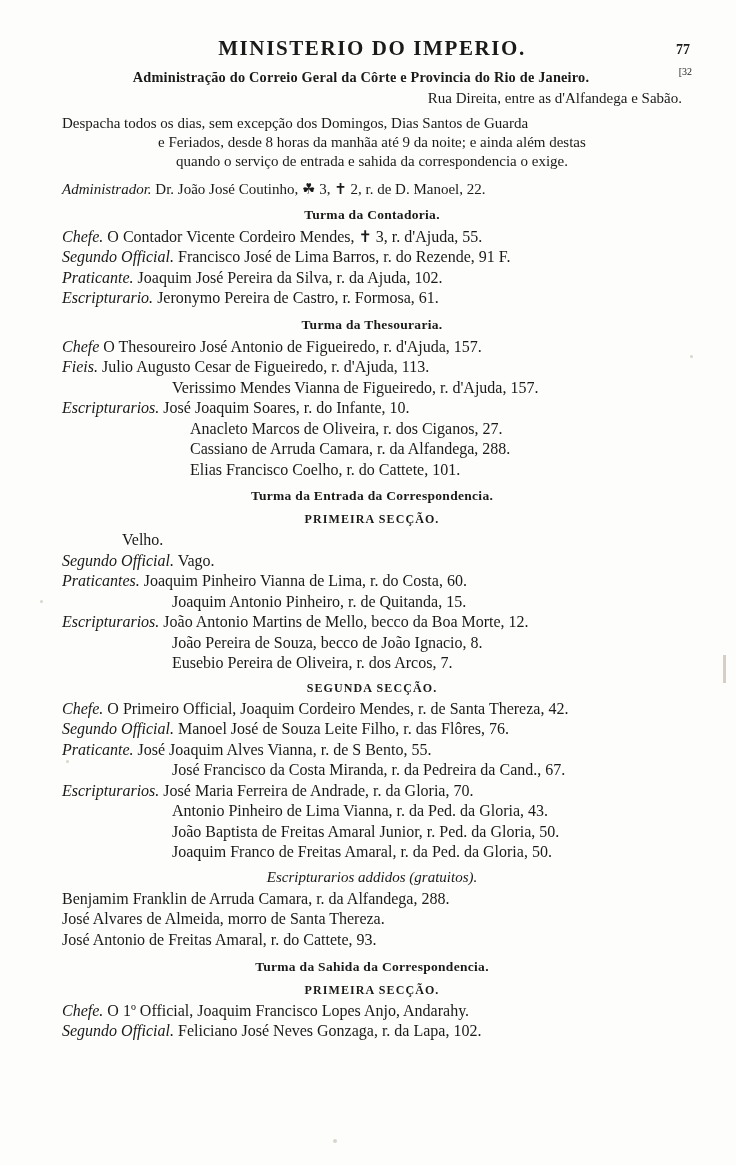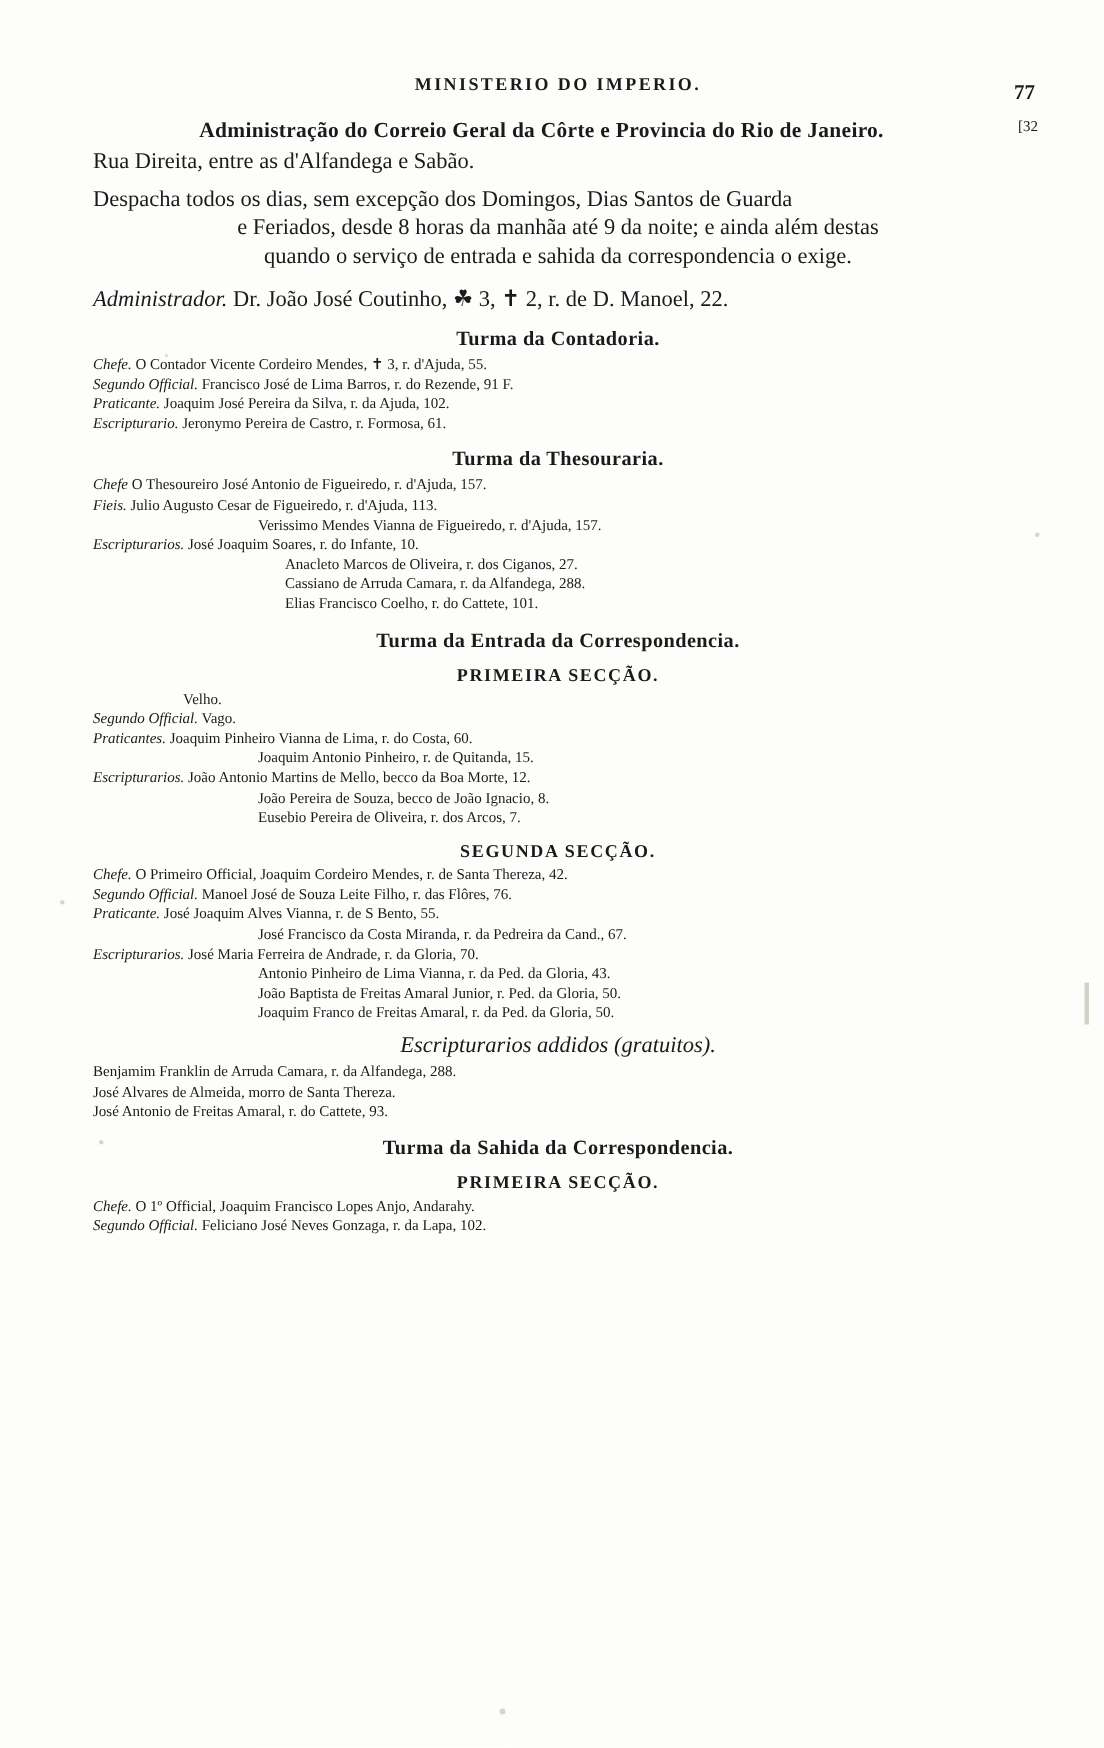--- a/index.html
+++ b/index.html
@@ -29,24 +29,24 @@
     top: 36px;
     width: 620px;
   }
   .header-row {
     position: relative;
     text-align: center;
   }
   .page-head {
     font-family: "Liberation Serif", serif;
     font-weight: bold;
-    font-size: 12px;
+    font-size: 21px;
     letter-spacing: 1.6px;
     text-align: center;
-    margin: 13px;
+    margin: 0;
     padding: 0 0 2px 0;
   }
   .folio {
     position: absolute;
     right: -8px;
     top: 6px;
     font-size: 14px;
     font-weight: bold;
     font-family: "Liberation Serif", serif;
   }
@@ -59,21 +59,21 @@
   }
   .office-title {
     text-align: center;
     font-weight: bold;
     font-size: 14.3px;
     letter-spacing: 0.2px;
     margin: 6px 0 0 0;
     padding-right: 22px;
   }
   .address-line {
-    text-align: left;
+    text-align: right;
     font-size: 15px;
     margin: 4px 0 0 0;
   }
   .para {
     font-size: 15px;
     text-align: justify;
     line-height: 1.28;
     margin: 7px 0 0 0;
     text-indent: 0;
   }
@@ -95,21 +95,21 @@
   }
   .subsec-head {
     text-align: center;
     font-size: 12px;
     font-variant: small-caps;
     letter-spacing: 1.1px;
     font-weight: bold;
     margin: 8px 0 3px 0;
   }
   .entry {
-    font-size: 10px;
+    font-size: 16px;
     line-height: 1.22;
     margin: 0 0 1px 0;
     padding-left: 0;
   }
   .entry.indent2 { padding-left: 110px; }
   .entry.indent3 { padding-left: 128px; }
   .entry.hang { padding-left: 28px; text-indent: -28px; }
   .entry.cont { padding-left: 60px; }
   .ital-center {
     text-align: center;

